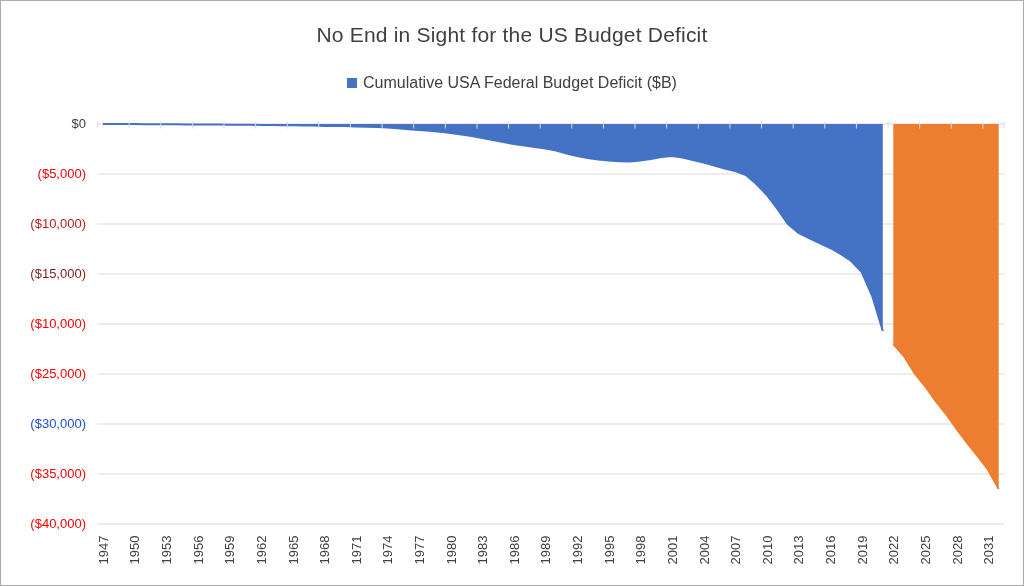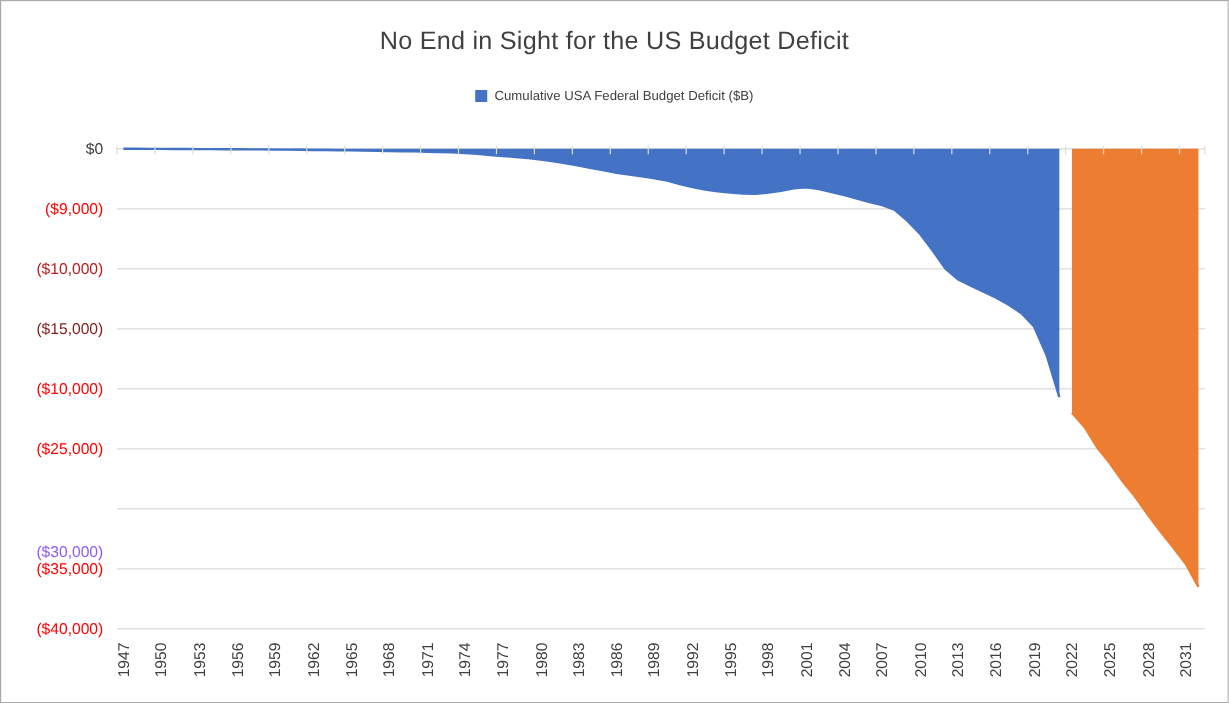--- a/index.html
+++ b/index.html
@@ -8,21 +8,21 @@
     background:#ffffff; border:1px solid #ABABAB; overflow:hidden;
     font-family:"Liberation Sans", sans-serif;
   }
   .chart-title {
     position:absolute; top:22px; left:0; right:0; text-align:center;
     font-size:21px; color:#404040; letter-spacing:0.2px;
   }
   .legend {
     position:absolute; top:73px; left:0; right:0;
     display:flex; justify-content:center; align-items:flex-end; gap:62px;
-    font-size:11px; color:#404040;
+    font-size:16px; color:#404040;
   }
   .legend-item { display:flex; align-items:center; gap:6px; }
   .swatch { width:10px; height:10px; display:inline-block; flex:0 0 auto; }
   .plot-svg { position:absolute; left:0; top:0; width:1024px; height:586px; }
   .ylab {
     position:absolute; left:0; width:85px; text-align:right;
     font-size:13px; line-height:18px; color:#404040; white-space:nowrap;
   }
   .ylab.zero { padding-right:5px; }
   .xlab {
@@ -84,26 +84,26 @@
       <line x1="855.4302325581396" x2="855.4302325581396" y1="120.5" y2="127.5" stroke="#DCDCDC" stroke-width="1"></line>
       <line x1="887.0523255813953" x2="887.0523255813953" y1="120.5" y2="127.5" stroke="#DCDCDC" stroke-width="1"></line>
       <line x1="918.6744186046511" x2="918.6744186046511" y1="120.5" y2="127.5" stroke="#DCDCDC" stroke-width="1"></line>
       <line x1="950.296511627907" x2="950.296511627907" y1="120.5" y2="127.5" stroke="#DCDCDC" stroke-width="1"></line>
       <line x1="981.9186046511628" x2="981.9186046511628" y1="120.5" y2="127.5" stroke="#DCDCDC" stroke-width="1"></line>
       <line x1="1003" x2="1003" y1="120.5" y2="127.5" stroke="#DCDCDC" stroke-width="1"></line>
     </svg>
 
   <div id="y-labels">
       <div class="ylab zero" style="top: 114px;">$0</div>
-      <div class="ylab" style="top: 164px; color: rgb(255, 0, 0);">($9,000)</div>
+      <div class="ylab" style="top: 164px; color: rgb(255, 0, 0);">($5,000)</div>
       <div class="ylab" style="top: 214px; color: #b91c1c;">($10,000)</div>
       <div class="ylab" style="top: 264px; color: #7f1d1d;">($15,000)</div>
       <div class="ylab" style="top: 314px; color: rgb(255, 0, 0);">($10,000)</div>
       <div class="ylab" style="top: 364px; color: rgb(255, 0, 0);">($25,000)</div>
-      <div class="ylab" style="top: 414px; color: #8b5cf6; margin-top: 36px;">($30,000)</div>
+      <div class="ylab" style="top: 414px; color: #1d4ed8;">($30,000)</div>
       <div class="ylab" style="top: 464px; color: rgb(255, 0, 0);">($35,000)</div>
       <div class="ylab" style="top: 514px; color: rgb(255, 0, 0);">($40,000)</div>
     </div>
   <div id="x-labels">
       <div class="xlab" style="left: 101.77px; top: 549px;">1947</div>
       <div class="xlab" style="left: 133.392px; top: 549px;">1950</div>
       <div class="xlab" style="left: 165.015px; top: 549px;">1953</div>
       <div class="xlab" style="left: 196.637px; top: 549px;">1956</div>
       <div class="xlab" style="left: 228.259px; top: 549px;">1959</div>
       <div class="xlab" style="left: 259.881px; top: 549px;">1962</div>

